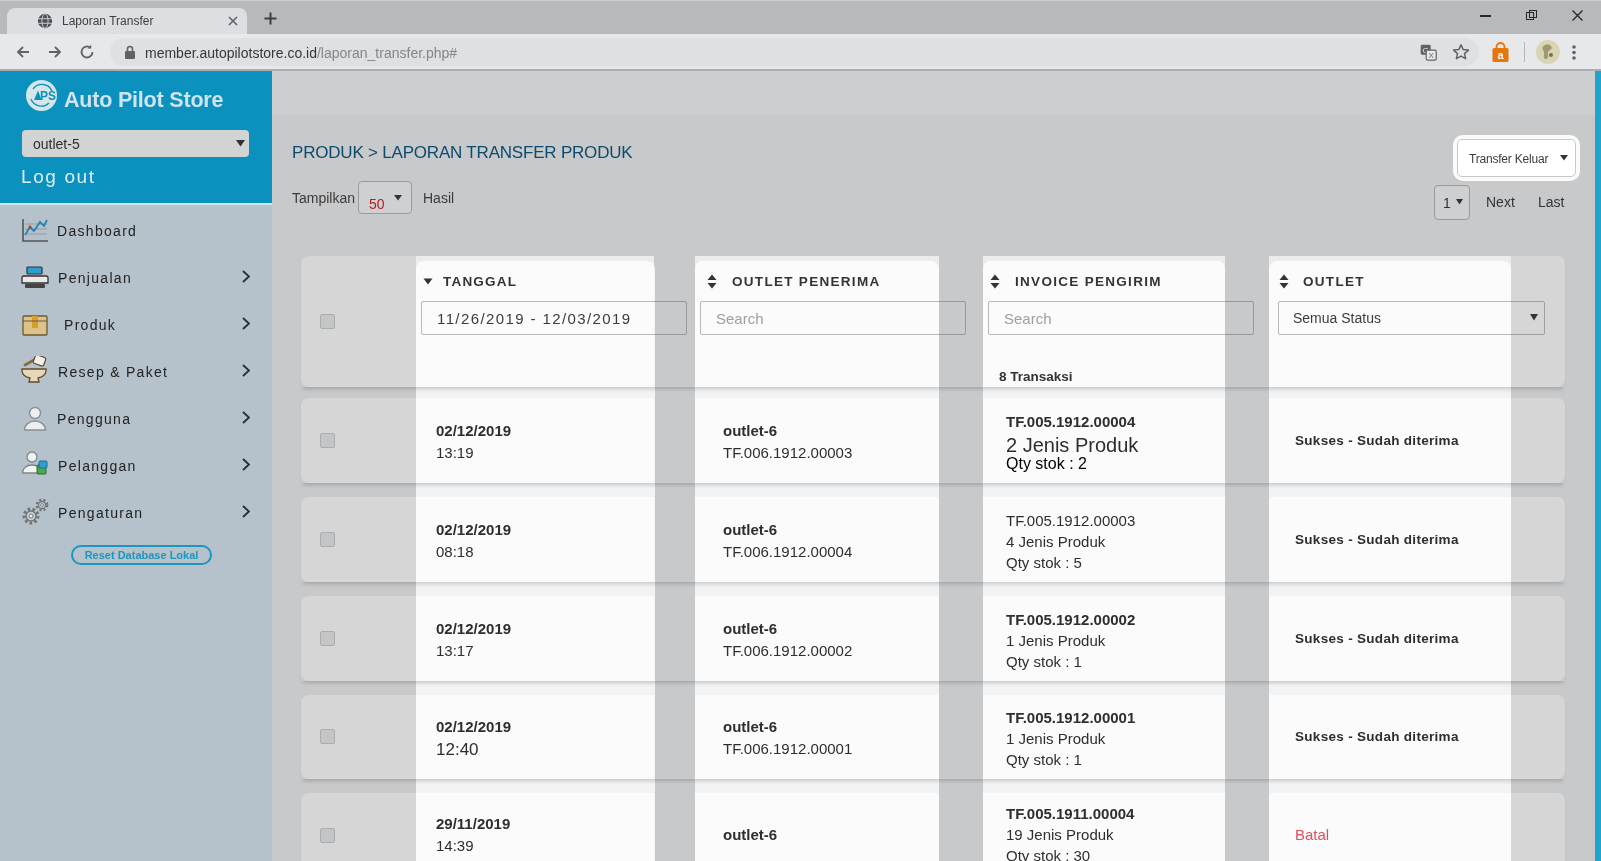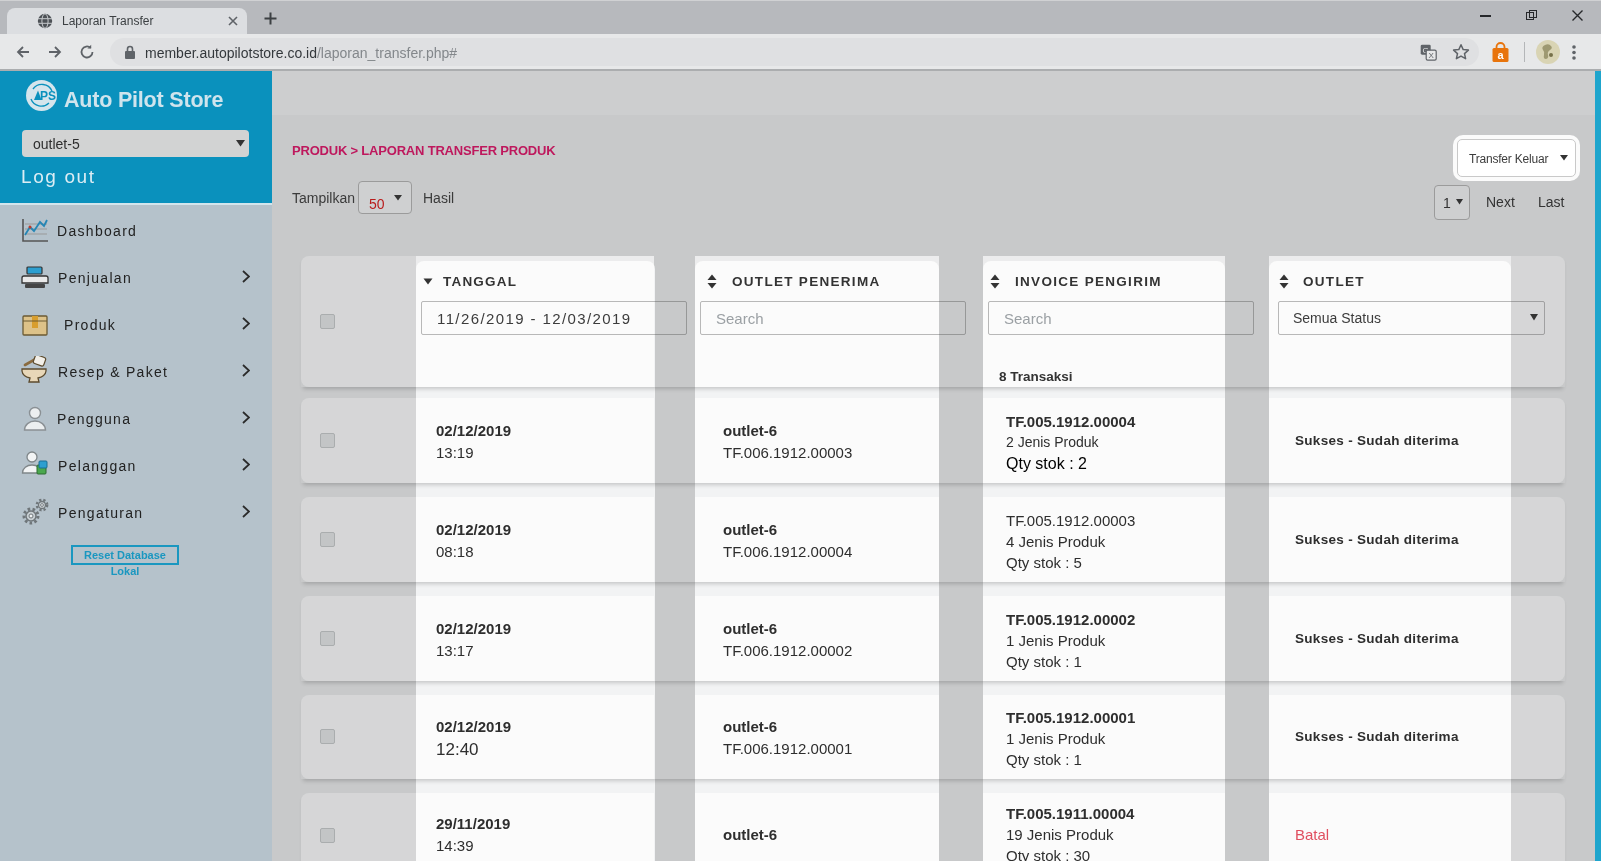--- a/index.html
+++ b/index.html
@@ -172,24 +172,24 @@
  <circle cx="10" cy="19" r="2" fill="#eef1f2" stroke="#6f767a" stroke-width="1"></circle>
  <circle cx="21" cy="8" r="5.2" fill="none" stroke="#6f767a" stroke-width="2.4" stroke-dasharray="2.2 2"></circle>
  <circle cx="21" cy="8" r="3.5" fill="#c8cfd3" stroke="#6f767a" stroke-width="1.3"></circle>
  <circle cx="21" cy="8" r="1.4" fill="#eef1f2" stroke="#6f767a" stroke-width="0.9"></circle>
 </svg>
 <div class="abs" style="left:58px;top:505px;font-size:14px;color:#222;letter-spacing:1.3px">Pengaturan</div>
 <svg class="svg" style="left:242px;top:505px" width="8" height="13" viewBox="0 0 8 13">
     <path d="M1 1 L7 6.5 L1 12" stroke="#2b2b2b" stroke-width="1.8" fill="none"></path>
   </svg>
 
-<div class="abs" style="left:71px;top:545px;width:108px;height:20px;border:2px solid #1a97c0;border-radius:0;text-align:center;line-height:16px;font-size:11px;font-weight:bold;color:#1a97c0">Reset Database Lokal</div>
+<div class="abs" style="left:71px;top:545px;width:141px;height:20px;border:2px solid #1a97c0;border-radius:10px;text-align:center;line-height:16px;font-size:11px;font-weight:bold;color:#1a97c0">Reset Database Lokal</div>
 
 <div class="abs" style="left:272px;top:71px;width:1329px;height:44px;background:#cdcecf"></div>
-<div class="abs" style="left:292px;top:143px;font-size:13px;font-weight:bold;color:#be185d;letter-spacing:-0.2px">PRODUK &gt; LAPORAN TRANSFER PRODUK</div>
+<div class="abs" style="left:292px;top:143px;font-size:17px;font-weight:normal;color:#0c4a6e;letter-spacing:-0.2px">PRODUK &gt; LAPORAN TRANSFER PRODUK</div>
 <div class="abs" style="left:292px;top:190px;font-size:14px;color:#3b3b3b">Tampilkan</div>
 <div class="abs" style="left:358px;top:181px;width:54px;height:33px;border:1px solid #9b9b9b;border-radius:4px;background:rgba(255,255,255,0.14)"></div>
 <div class="abs" style="left:369px;top:196px;font-size:14px;color:#b91c1c">50</div>
 <svg class="svg" style="left:394px;top:195px" width="8" height="6" viewBox="0 0 8 6">
     <path d="M0 0 H8 L4 5.5 Z" fill="#333"></path>
   </svg>
 <div class="abs" style="left:423px;top:190px;font-size:14px;color:#3b3b3b">Hasil</div>
 
 <div class="abs" style="left:1453px;top:135px;width:127px;height:46px;background:#fbfbfb;border-radius:10px"></div>
 <div class="abs" style="left:1457px;top:139px;width:119px;height:38px;border:1px solid #c9c9c9;border-radius:5px;background:#fff"></div>
@@ -293,21 +293,21 @@
     <path d="M0 0 H8 L4 6.5 Z" fill="#333"></path>
   </svg>
 
 <div class="abs" style="left:999px;top:369px;font-size:13.5px;font-weight:bold;color:#333">8 Transaksi</div>
 
 <div class="abs" style="left:436px;top:422px;font-size:15px;font-weight:bold;color:#2e2e2e">02/12/2019</div>
 <div class="abs" style="left:436px;top:444px;font-size:15px;color:#2e2e2e">13:19</div>
 <div class="abs" style="left:723px;top:422px;font-size:15px;font-weight:bold;color:#2e2e2e">outlet-6</div>
 <div class="abs" style="left:723px;top:444px;font-size:15px;color:#2e2e2e">TF.006.1912.00003</div>
 <div class="abs" style="left:1006px;top:413px;font-size:15px;font-weight:bold;color:#2e2e2e">TF.005.1912.00004</div>
-<div class="abs" style="left:1006px;top:434px;font-size:14px;color:#2e2e2e">2 Jenis Produk</div>
+<div class="abs" style="left:1006px;top:434px;font-size:20px;color:#2e2e2e">2 Jenis Produk</div>
 <div class="abs" style="left:1006px;top:455px;font-size:16px;color:#000000">Qty stok : 2</div>
 <div class="abs" style="left:1295px;top:433px;font-size:13.5px;font-weight:bold;color:#2e2e2e;letter-spacing:0.3px">Sukses - Sudah diterima</div>
 
 <div class="abs" style="left:436px;top:521px;font-size:15px;font-weight:bold;color:#2e2e2e">02/12/2019</div>
 <div class="abs" style="left:436px;top:543px;font-size:15px;color:#2e2e2e">08:18</div>
 <div class="abs" style="left:723px;top:521px;font-size:15px;font-weight:bold;color:#2e2e2e">outlet-6</div>
 <div class="abs" style="left:723px;top:543px;font-size:15px;color:#2e2e2e">TF.006.1912.00004</div>
 <div class="abs" style="left:1006px;top:512px;font-size:15px;font-weight:normal;color:#2e2e2e">TF.005.1912.00003</div>
 <div class="abs" style="left:1006px;top:533px;font-size:15px;color:#2e2e2e">4 Jenis Produk</div>
 <div class="abs" style="left:1006px;top:554px;font-size:15px;color:#2e2e2e">Qty stok : 5</div>

